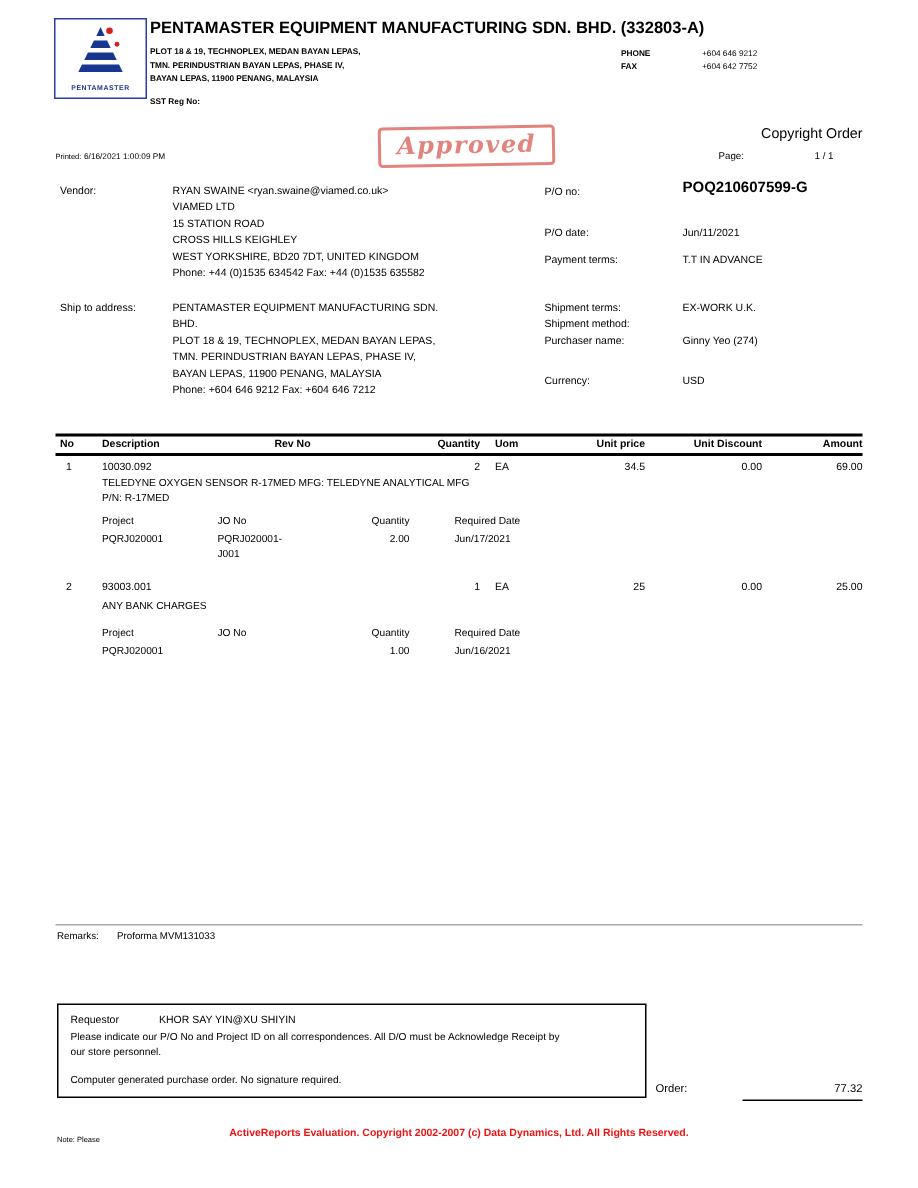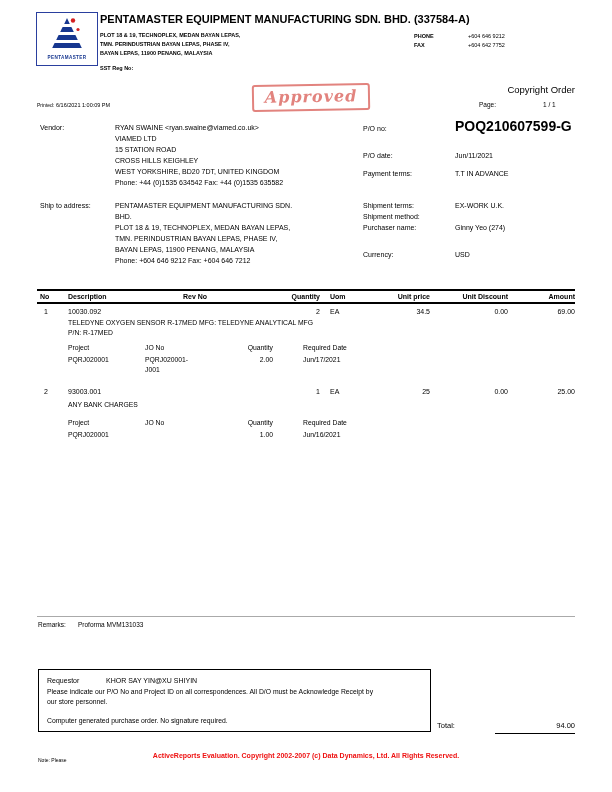--- a/index.html
+++ b/index.html
@@ -13,21 +13,21 @@
   .b { font-weight:bold; }
   .r { text-align:right; }
   .c { text-align:center; }
   .fs5  { font-size:5px;  line-height:7px; }
   .fs55 { font-size:5.5px; line-height:8px; }
   .fs65 { font-size:6.5px; line-height:9px; }
   .fs68 { font-size:6.8px; line-height:10px; }
   .fs7  { font-size:7px;  line-height:10px; }
   .fs75 { font-size:7.5px; line-height:10px; }
   .fs95 { font-size:9.5px; line-height:12px; }
-  .fs105{ font-size:14px; line-height:12px; }
+  .fs105{ font-size:10px; line-height:12px; }
   .fs11 { font-size:11px; line-height:13px; }
   .hline { position:absolute; background:#000; }
   .hline-light { position:absolute; background:#aaa; }
 
   .logo-box {
     position:absolute; left:36px; top:12px; width:62px; height:54px;
     border:1px solid #2a3f9e; text-align:center; padding-top:3px;
   }
   .logo-word {
     font-size:4.6px; font-weight:bold; color:#16368f; letter-spacing:0.4px;
@@ -59,21 +59,21 @@
       <polygon points="22,2 24.8,8 19.2,8" fill="#16368f"></polygon>
       <polygon points="17.6,11 26.4,11 28.8,16 15.2,16" fill="#16368f"></polygon>
       <polygon points="13.6,19 30.4,19 32.8,24 11.2,24" fill="#16368f"></polygon>
       <polygon points="9.6,27 34.4,27 36.8,32 7.2,32" fill="#16368f"></polygon>
       <circle cx="28" cy="4.5" r="2.2" fill="#d42020"></circle>
       <circle cx="33" cy="13.5" r="1.6" fill="#d42020"></circle>
     </svg>
     <div class="logo-word">PENTAMASTER</div>
   </div>
 
-  <div class="abs fs11 b" style="left:100px;top:13px">PENTAMASTER EQUIPMENT MANUFACTURING SDN. BHD. (337584-A)</div>
+  <div class="abs fs11 b" style="left:100px;top:13px">PENTAMASTER EQUIPMENT MANUFACTURING SDN. BHD. (332803-A)</div>
   <div class="abs fs55 b" style="left:100px;top:31px">PLOT 18 &amp; 19, TECHNOPLEX, MEDAN BAYAN LEPAS,</div>
   <div class="abs fs55 b" style="left:100px;top:40px">TMN. PERINDUSTRIAN BAYAN LEPAS, PHASE IV,</div>
   <div class="abs fs55 b" style="left:100px;top:49px">BAYAN LEPAS, 11900 PENANG, MALAYSIA</div>
   <div class="abs fs55 b" style="left:100px;top:64px">SST Reg No:</div>
 
   <div class="abs fs55 b" style="left:414px;top:32px">PHONE</div>
   <div class="abs fs55" style="left:468px;top:32px">+604 646 9212</div>
   <div class="abs fs55 b" style="left:414px;top:41px">FAX</div>
   <div class="abs fs55" style="left:468px;top:41px">+604 642 7752</div>
 
@@ -171,20 +171,20 @@
   <div class="abs fs65" style="left:38px;top:620px">Remarks:</div>
   <div class="abs fs65" style="left:78px;top:620px">Proforma MVM131033</div>
 
   <div class="bottom-box">
     <div class="abs fs7" style="left:8px;top:6px">Requestor</div>
     <div class="abs fs7" style="left:67px;top:6px">KHOR SAY YIN@XU SHIYIN</div>
     <div class="wrap fs68" style="left:8px;top:17px;width:335px">Please indicate our P/O No and Project ID on all correspondences. All D/O must be Acknowledge Receipt by our store personnel.</div>
     <div class="abs fs68" style="left:8px;bottom:5px">Computer generated purchase order. No signature required.</div>
   </div>
 
-  <div class="abs fs75" style="left:437px;top:721px">Total:</div>
-  <div class="abs fs75 r" style="left:500px;top:721px;width:75px">94.00</div>
+  <div class="abs fs75" style="left:437px;top:721px">Order:</div>
+  <div class="abs fs75 r" style="left:500px;top:721px;width:75px">77.32</div>
   <div class="hline" style="left:495px;top:733px;width:80px;height:1px"></div>
 
   <div class="abs fs5" style="left:38px;top:757px;color:#000">Note: Please</div>
   <div class="watermark">ActiveReports Evaluation. Copyright 2002-2007 (c) Data Dynamics, Ltd. All Rights Reserved.</div>
 
 </div>
 
 </body></html>

